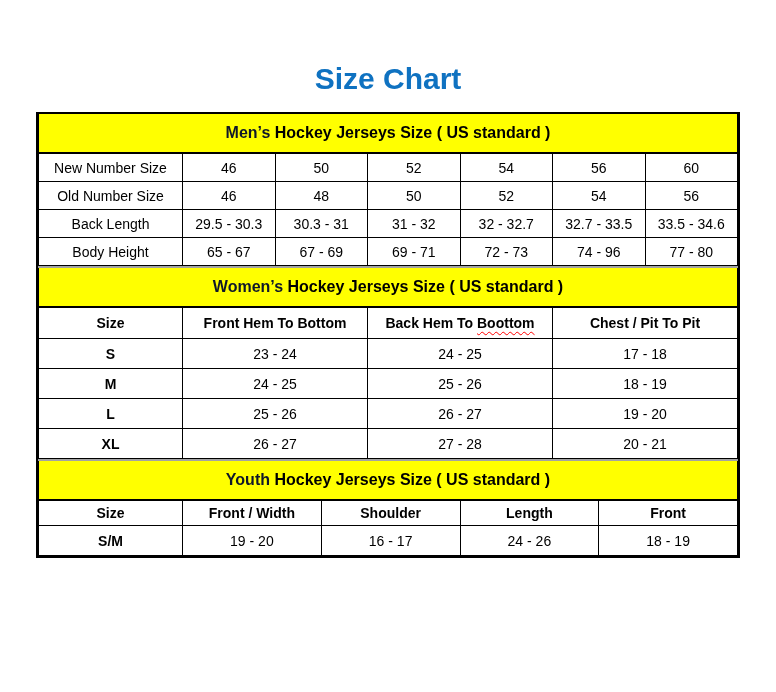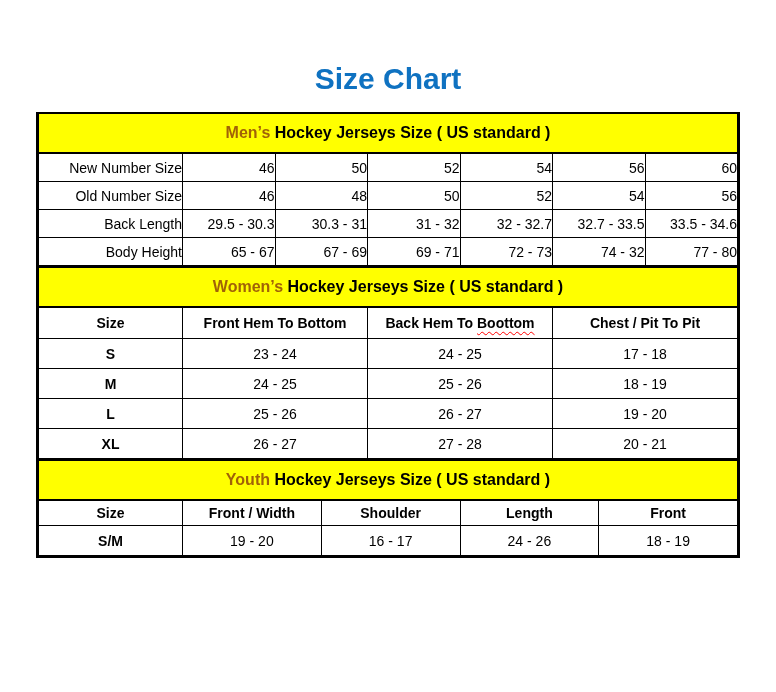--- a/index.html
+++ b/index.html
@@ -38,29 +38,29 @@
     font-size: 14px;
     padding: 0;
     overflow: hidden;
     white-space: nowrap;
   }
   tr.section-header td {
     background: #ffff00;
     font-weight: bold;
     font-size: 16px;
     height: 38px;
-    border-top: 2px solid #000000;
+    border-top: 2px solid #a3a3a3;
     border-bottom: 2px solid #000000;
   }
   table.first tr.section-header td { border-top: none; }
-  .accent { color: #a16207; }
+  .accent { color: #0f172a; }
   .colhead { font-weight: bold; }
   .bold { font-weight: bold; }
   tr.mens-head td    { height: 27px; }
-  tr.mens-row td     { height: 27px; text-align: right; }
+  tr.mens-row td     { height: 27px; }
   tr.womens-head td  { height: 30px; }
   tr.womens-row td   { height: 29px; }
   tr.youth-head td   { height: 24px; }
   tr.youth-row td    { height: 29px; }
   .misspelled {
     text-decoration-line: underline;
     text-decoration-style: wavy;
     text-decoration-color: #ff0000;
     text-decoration-thickness: 1px;
     text-underline-offset: 3px;
@@ -117,21 +117,21 @@
         <td>32 - 32.7</td>
         <td>32.7 - 33.5</td>
         <td>33.5 - 34.6</td>
       </tr>
       <tr class="mens-row">
         <td>Body Height</td>
         <td>65 - 67</td>
         <td>67 - 69</td>
         <td>69 - 71</td>
         <td>72 - 73</td>
-        <td>74 - 32</td>
+        <td>74 - 96</td>
         <td>77 - 80</td>
       </tr>
     </tbody>
       </table>
 
     <table>
       <colgroup>
         <col style="width:144px">
           <col>
           <col>

